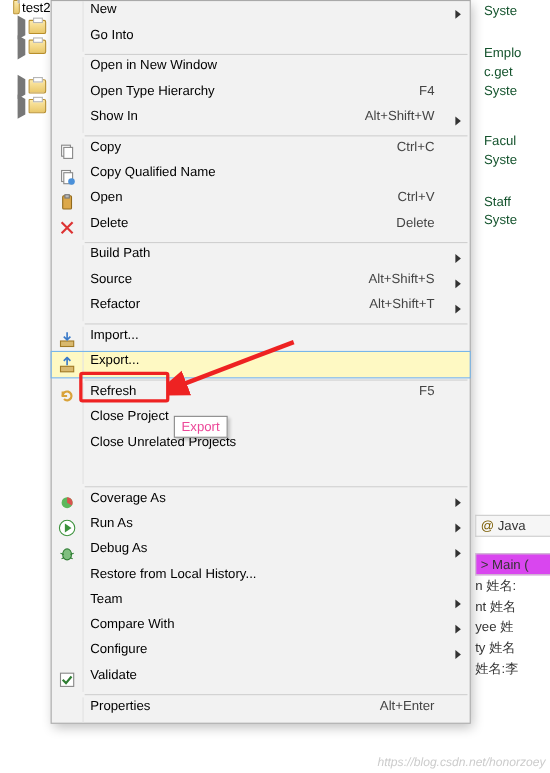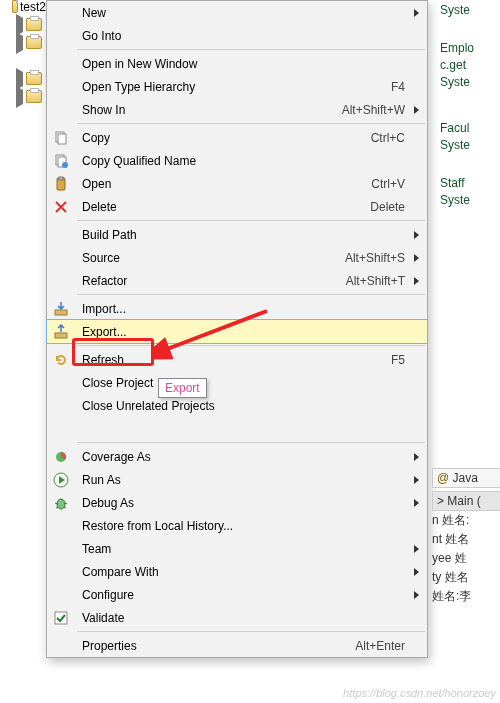--- a/index.html
+++ b/index.html
@@ -9,24 +9,24 @@
 .tw{width:10px;height:10px;display:inline-block;margin-left:2px;margin-right:2px}
 .tri{width:0;height:0}
 .tri.open{border-left:4px solid transparent;border-top:7px solid #555;border-right:4px solid transparent;margin-top:1px}
 .tri.closed{border-top:4px solid transparent;border-left:7px solid #777;border-bottom:4px solid transparent;margin-left:2px}
 .fld{width:14px;height:11px;background:linear-gradient(#fde9a8,#e9c86b);border:1px solid #b98f2a;border-radius:1px 2px 2px 1px;position:relative;display:inline-block;margin-right:2px}
 .fld::before{content:"";position:absolute;left:3px;right:2px;top:-3px;height:3px;background:#fff;border:1px solid #b6b6b6}
 .tlabel{font-size:12px}
 .menu{position:absolute;left:46px;top:0;width:380px;background:#f2f2f2;border:1px solid #a9a9a9;box-shadow:2px 4px 10px rgba(0,0,0,.25)}
 .iconcol{width:28px;min-width:28px;height:100%;display:flex;align-items:center;justify-content:center}
 .gutter{width:1px;background:#e1e1e1}
-.item{display:flex;align-items:center;height:23px;cursor:default;position:relative}
+.item{display:flex;height:23px;cursor:default;position:relative}
 .item.highlight{background:#fef9c3;outline:1px solid #78b6e8}
 .item .lbl{padding-left:6px;flex:1}
-.item .accel{padding-right:22px;color:#444}
+.item .accel{padding-right:32px;color:#444}
 .submenu::after{content:"";position:absolute;right:8px;top:8px;width:0;height:0;border-top:4px solid transparent;border-bottom:4px solid transparent;border-left:5px solid #333}
 .sep{height:1px;background:#d0d0d0;margin:2px 2px 2px 30px}
 .icon{width:16px;height:16px;display:block}
 .bgtext{position:absolute;right:0;top:0;width:60px;font-family:Liberation Sans, sans-serif;font-size:12px;color:#14532d;line-height:17px;white-space:pre}
 .bp1{top:2px}
 .bglist{position:absolute;right:0;top:468px;width:68px;font-size:12px;color:#333;line-height:19px}
 .bghead{color:#333;display:flex;align-items:center;background:#f6f6f6;border:1px solid #ccc;border-right:none;height:18px;padding-left:4px}
 .bgjava{color:#7a5c00}
 .arrow{position:absolute;left:152px;top:306px;width:120px;height:60px;pointer-events:none}
 .redbox{position:absolute;left:72px;top:338px;width:76px;height:22px;border:3px solid #e22;border-radius:3px;pointer-events:none}
@@ -295,21 +295,21 @@
     <line x1="115" y1="5" x2="10" y2="45" stroke="#e22" stroke-width="4" marker-end="url(#ah)"></line>
   </svg>
 
   <div class="tooltip">Export</div>
 
   <div class="bglist">
     <div class="bghead">
         <span class="bgjava">@&nbsp;</span>
         <span>Java</span>
       </div>
-    <div style="background:#e5e5e5;border:1px solid #ccc;border-right:none;height:18px;padding-left:4px;margin-top:3px">&gt; Main (</div>
+    <div style="background:#d946ef;border:1px solid #ccc;border-right:none;height:18px;padding-left:4px;margin-top:15px">&gt; Main (</div>
     <div>n 姓名:</div>
     <div>nt 姓名</div>
     <div>yee 姓</div>
     <div>ty 姓名</div>
     <div>姓名:李</div>
   </div>
 
   <div style="position:absolute;right:4px;bottom:4px;font-size:11px;color:#ccc;font-style:italic">https://blog.csdn.net/honorzoey</div>
 
 </div>

